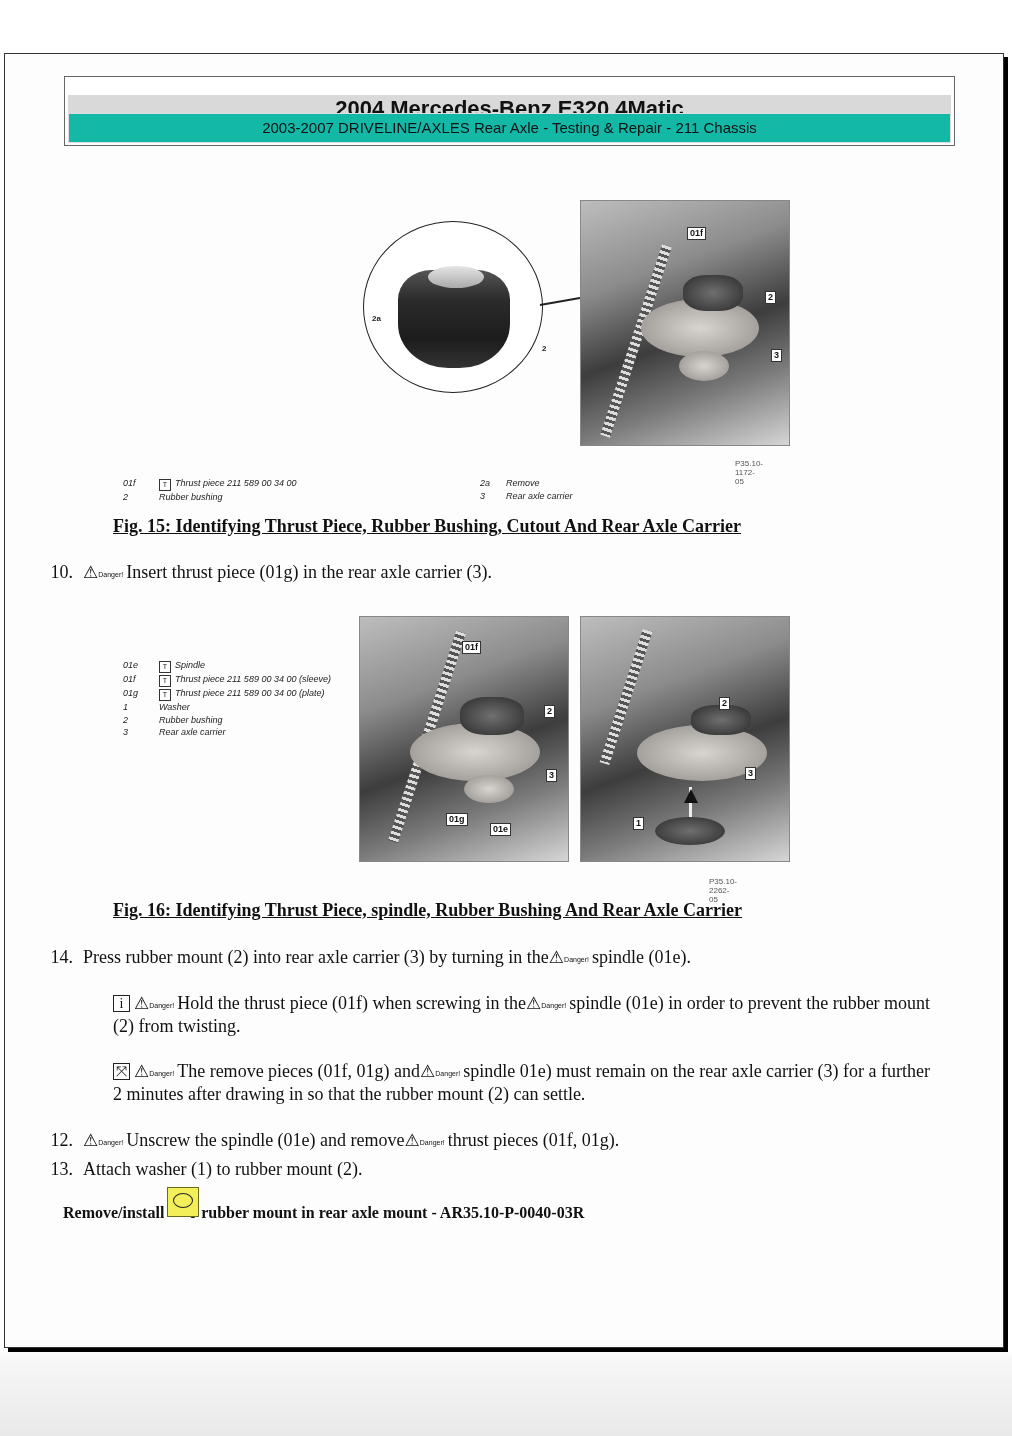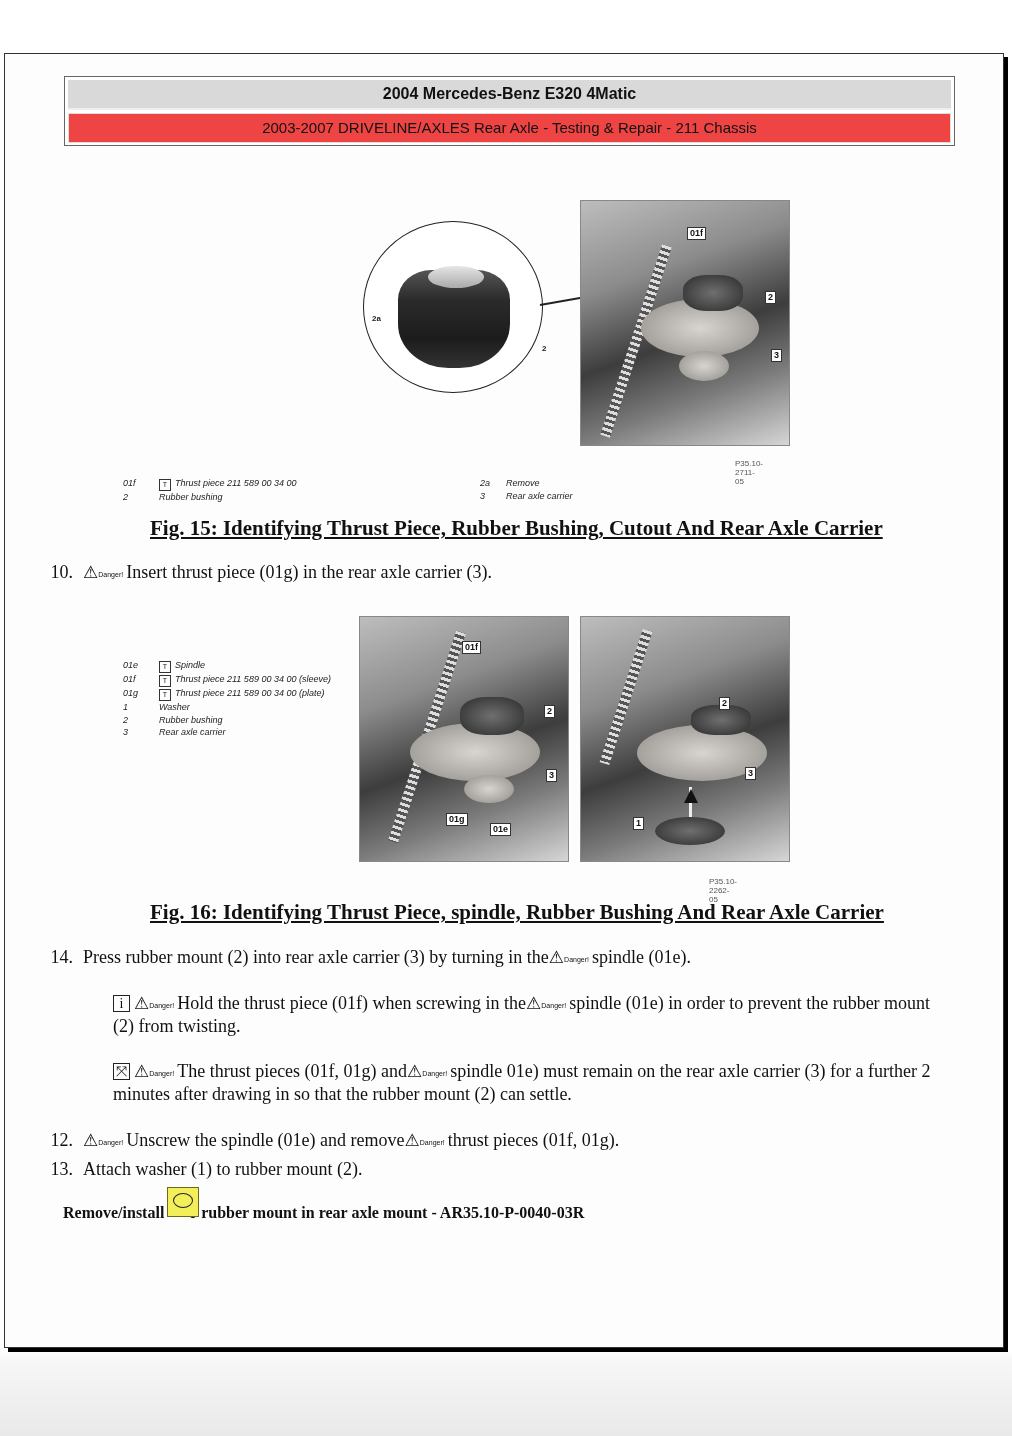--- a/index.html
+++ b/index.html
@@ -11,28 +11,28 @@
   .page {
     position: absolute; left: 4px; top: 53px; width: 998px; height: 1293px;
     background: #fdfdfe; border: 1px solid #333;
     box-shadow: 4px 4px 0 #000;
   }
   .hdr {
     position: absolute; left: 59px; top: 22px; width: 889px; height: 68px;
     border: 1px solid #666; background: #fff;
   }
   .hdr-title {
-    position: absolute; left: 3px; top: 3px; right: 3px; height: 28px;
+    position: absolute; left: 3px; top: 18px; right: 3px; height: 28px;
     background: #d9d9d9; border-bottom: 2px solid #eee;
-    font-family: "Liberation Sans", sans-serif; font-weight: bold; font-size: 16px;
+    font-family: "Liberation Sans", sans-serif; font-weight: bold; font-size: 22px;
     text-align: center; line-height: 28px;
   }
   .hdr-sub {
     position: absolute; left: 3px; top: 36px; right: 3px; height: 28px;
-    background: #ef4444; border: 1px solid #ddd;
+    background: #14b8a6; border: 1px solid #ddd;
     font-family: "Liberation Sans", sans-serif; font-size: 15px;
     text-align: center; line-height: 28px;
   }
   .fig { position: absolute; }
   .photo {
     position: absolute; border: 1px solid #888; overflow: hidden;
     background: linear-gradient(160deg, #bdbdbd 0%, #8c8c8c 30%, #3d3d3d 55%, #7a7a7a 75%, #d6d6d6 100%);
   }
   .photo .blob1 { position:absolute; border-radius: 50%; background: radial-gradient(#d8d5d0, #8f8b86); }
   .photo .blob2 { position:absolute; border-radius: 40%; background: radial-gradient(#6f6f6f, #2a2a2a); }
@@ -58,23 +58,22 @@
   }
   .legend .row { display: flex; }
   .legend .key { width: 36px; }
   .legend .val { flex: 1; }
   .tool-icon {
     display: inline-block; width: 10px; height: 10px; border: 1px solid #333;
     font-size: 7px; line-height: 10px; text-align: center; font-style: normal; margin-right: 4px; vertical-align: -1px;
   }
   .ref { position:absolute; font-family: "Liberation Sans", sans-serif; font-size: 8px; color:#555; }
   .caption {
-    position: absolute; font-weight: bold; font-size: 21px; text-decoration: underline;
+    position: absolute; font-weight: bold; font-size: 18px; text-decoration: underline;
     white-space: nowrap;
-    margin-left: 37px;
   }
   .step {
     position: absolute; font-size: 18px; line-height: 22px; white-space: nowrap;
   }
   .step .num { position: absolute; left: 0; width: 30px; text-align: right; }
   .step .txt { position: absolute; left: 40px; }
   .para { position: absolute; left: 108px; width: 830px; font-size: 18px; line-height: 21px; }
   .warn {
     display: inline-block; font-family: "Liberation Sans", sans-serif; white-space: nowrap;
   }
@@ -115,21 +114,21 @@
     <div class="leader" style="left:535px;top:250px;width:120px;transform:rotate(-10deg);"></div>
     <div class="photo" style="left:575px;top:146px;width:208px;height:244px;">
       <div class="spring" style="left:50px;top:40px;height:200px;"></div>
       <div class="blob1" style="left:60px;top:98px;width:118px;height:58px;"></div>
       <div class="blob2" style="left:102px;top:74px;width:60px;height:36px;"></div>
       <div class="blob1" style="left:98px;top:150px;width:50px;height:30px;"></div>
       <span class="callout" style="left:106px;top:26px;">01f</span>
       <span class="callout" style="left:184px;top:90px;">2</span>
       <span class="callout" style="left:190px;top:148px;">3</span>
     </div>
-    <span class="ref" style="left:730px;top:405px;">P35.10-2711-05</span>
+    <span class="ref" style="left:730px;top:405px;">P35.10-1172-05</span>
 
     <div class="legend" style="left:118px;top:423px;width:240px;">
       <div class="row">
           <span class="key">01f</span>
           <span class="val"><span class="tool-icon">T</span><span>Thrust piece 211 589 00 34 00</span></span>
         </div>
       <div class="row">
           <span class="key">2</span>
           <span class="val">Rubber bushing</span>
         </div>
@@ -216,21 +215,21 @@
     <span class="txt">
       <span>Press rubber mount (2) into rear axle carrier (3) by turning in the</span><span class="warn"><span class="tri">⚠</span><span class="dg">Danger!</span></span><span>spindle (01e).</span>
     </span>
   </div>
 
   <div class="para" style="top:939px;">
     <span class="box-icon">i</span><span class="warn"><span class="tri">⚠</span><span class="dg">Danger!</span></span><span>Hold the thrust piece (01f) when screwing in the</span><span class="warn"><span class="tri">⚠</span><span class="dg">Danger!</span></span><span>spindle (01e) in order to prevent the rubber mount (2) from twisting.</span>
   </div>
 
   <div class="para" style="top:1007px;">
-    <span class="box-icon">⤧</span><span class="warn"><span class="tri">⚠</span><span class="dg">Danger!</span></span><span>The thrust pieces (01f, 01g) and</span><span class="warn"><span class="tri">⚠</span><span class="dg">Danger!</span></span><span>spindle 01e) must remain on the rear axle carrier (3) for a further 2 minutes after drawing in so that the rubber mount (2) can settle.</span>
+    <span class="box-icon">⤧</span><span class="warn"><span class="tri">⚠</span><span class="dg">Danger!</span></span><span>The remove pieces (01f, 01g) and</span><span class="warn"><span class="tri">⚠</span><span class="dg">Danger!</span></span><span>spindle 01e) must remain on the rear axle carrier (3) for a further 2 minutes after drawing in so that the rubber mount (2) can settle.</span>
   </div>
 
   <div class="step" style="left:38px;top:1075px;width:900px;">
     <span class="num">12.</span>
     <span class="txt">
       <span class="warn"><span class="tri">⚠</span><span class="dg">Danger!</span></span><span>Unscrew the spindle (01e) and remove</span><span class="warn"><span class="tri">⚠</span><span class="dg">Danger!</span></span><span>thrust pieces (01f, 01g).</span>
     </span>
   </div>
 
   <div class="step" style="left:38px;top:1104px;width:900px;">

